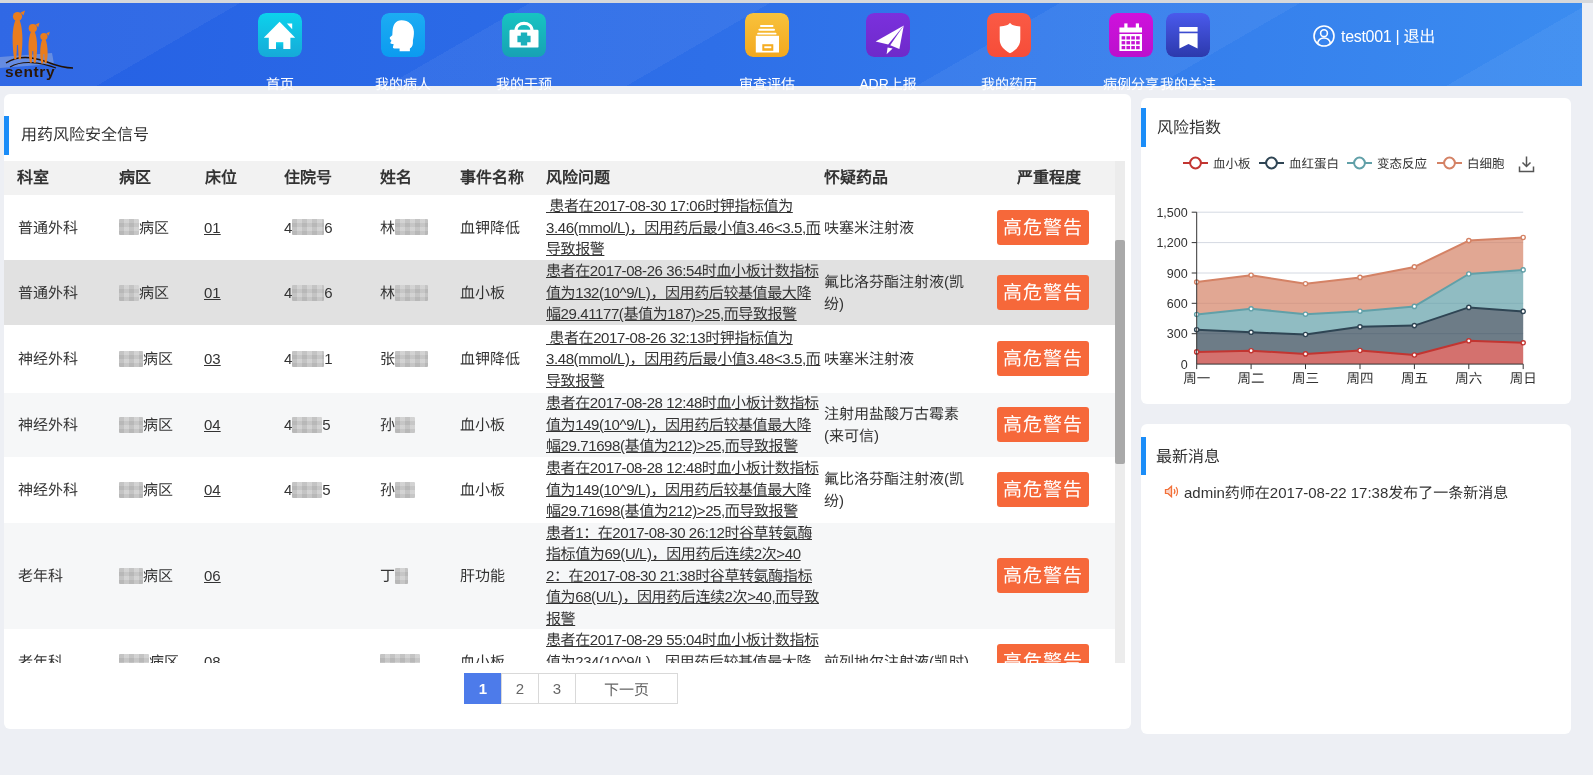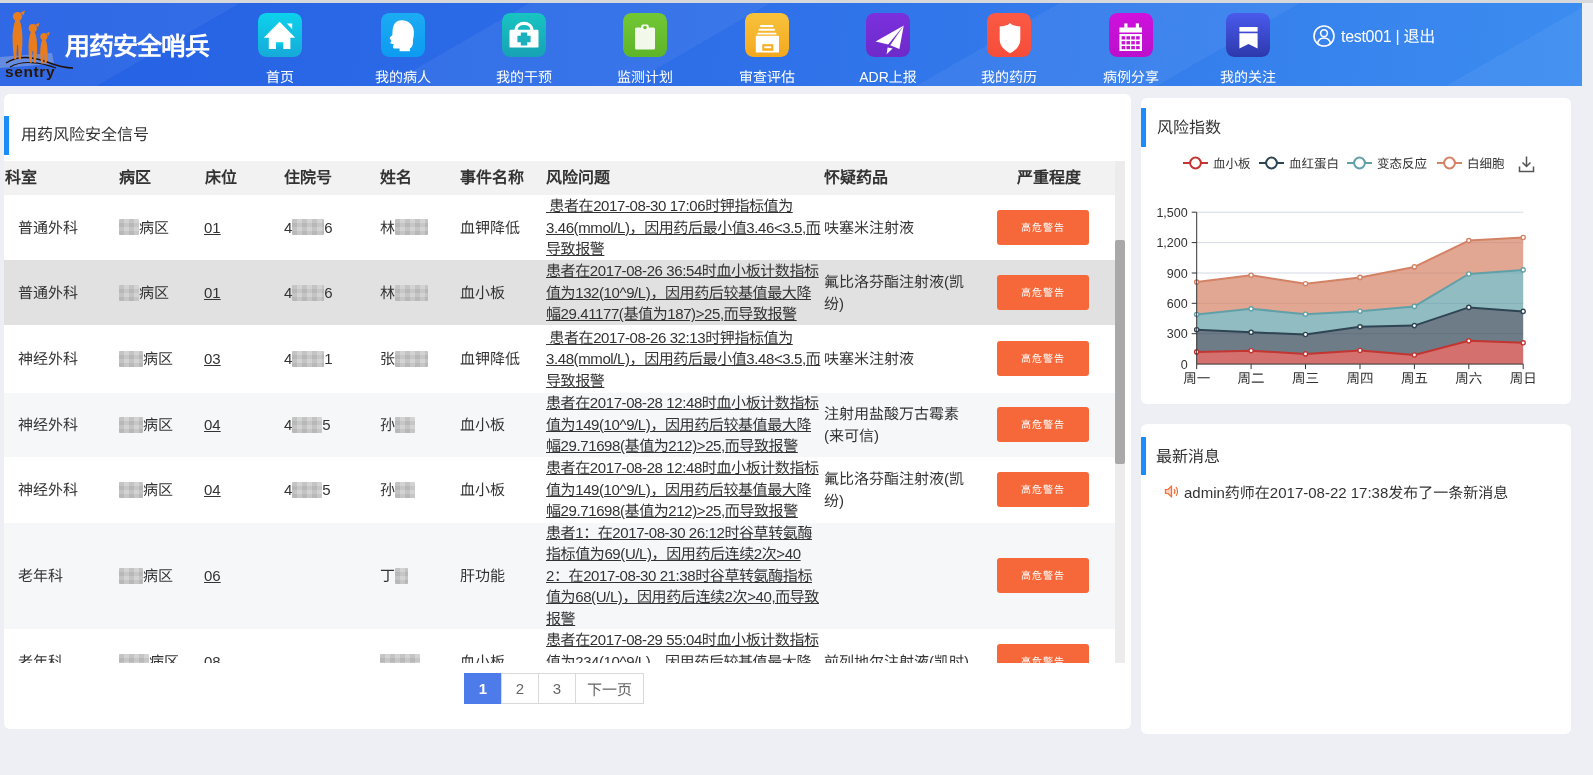--- a/index.html
+++ b/index.html
@@ -10,21 +10,21 @@
 
 
 #topstrip { left:0; top:0; width:1593px; height:3px; background:#d6d8db; }
 #header { left:0; top:3px; width:1582px; height:83px;
   background:
     repeating-linear-gradient(150deg, rgba(255,255,255,0.05) 0 120px, rgba(255,255,255,0) 120px 265px),
     linear-gradient(95deg,#2560e4 0%, #2e6fe8 45%, #3b8cf0 100%);
 }
 .nav-item { top:10px; width:120px; text-align:center; }
 .nav-icon { width:44px; height:44px; border-radius:8px; margin:0 auto; display:block; }
-.nav-label { color:#fff; font-size:14px; margin-top:9px; white-space:nowrap; }
+.nav-label { color:#fff; font-size:14px; margin-top:16px; white-space:nowrap; }
 #appname { left:65px; top:23px; color:#fff; font-size:25px; font-weight:bold; letter-spacing:-1px; white-space:nowrap; }
 #userbox { left:1313px; top:20px; color:#fff; font-size:16px; letter-spacing:-0.3px; }
 #userbox svg { vertical-align:-5px; margin-right:6px; }
 
 
 .card { background:#fff; border-radius:6px; position:absolute; }
 #panelL { left:4px; top:94px; width:1127px; height:635px; }
 #card1 { left:1141px; top:98px; width:430px; height:306px; }
 #card2 { left:1141px; top:424px; width:430px; height:310px; }
 .bluebar { position:absolute; left:0; width:5px; background:#1b8df8; }
@@ -40,31 +40,31 @@
 .c3 { left:200px; width:80px;text-decoration:underline; }
 .c4 { left:280px; width:92px; }
 .c5 { left:376px; width:76px; }
 .c6 { left:456px; width:84px; }
 .c7 { left:542px; width:278px; letter-spacing:-0.4px; white-space:nowrap;text-decoration:underline; }
 .c8 { left:820px; width:162px; }
 .c9 { left:993px; width:118px; justify-content:flex-start; }
 .blur { display:inline-block; height:16px; vertical-align:-3px;
   background:repeating-linear-gradient(90deg,#cbcbcb 0 5px,#dbdbdb 5px 10px),repeating-linear-gradient(0deg,rgba(195,195,195,.4) 0 4px,rgba(232,232,232,.4) 4px 8px);
   background-blend-mode:multiply; border-radius:1px; filter:blur(0.35px); }
-.btn { width:92px; height:35px; background:#f6683a; color:#fff; border-radius:3px; font-size:10px;
+.btn { width:92px; height:35px; background:#f6683a; color:#fff; border-radius:3px; font-size:19px;
   display:flex; align-items:center; justify-content:center; letter-spacing:1px; }
 #tscroll { position:absolute; left:1111px; top:67px; width:10px; height:502px; background:#ececec; }
 #tthumb { position:absolute; left:0px; top:79px; width:10px; height:224px; background:#a9a9a9; border-radius:2px; }
 
 
 #pager { position:absolute; left:460px; top:579px; height:31px; display:flex; font-size:15px; color:#666; }
 .pg { height:31px; min-width:38px; border:1px solid #d9d9d9; background:#fff; display:flex; align-items:center; justify-content:center; margin-left:-1px; }
 .pg.first { margin-left:0; }
 .pg.act { background:#4d7bea; border-color:#4d7bea; color:#fff; font-weight:bold; }
-.pg.next { padding:0 11px; }
+.pg.next { padding:0 28px; }
 
 
 #msgline { position:absolute; left:23px; top:57px; font-size:15px; color:#333; display:flex; align-items:center; }
 #msgline svg { margin-right:5px; }
 </style>
 </head>
 <body>
 <div class="abs" id="topstrip"></div>
 <div class="abs" id="header">
 
@@ -78,21 +78,20 @@
       <path d="M15.8 11.5 C 13.5 16 12.6 24 12.6 31 C 12.6 38 13.2 45 14.2 51.3 L 16.3 51.3 L 17 37 L 18 37 L 18.7 51.3 L 20.8 51.3 C 21.8 45 22.4 38 22.4 31 C 22.4 24 21.5 16 19.2 11.5 Z"></path>
       <circle cx="32.8" cy="20.2" r="4.1"></circle>
         <polygon points="35.5,16.5 39.5,14.8 38.2,19.3"></polygon>
       <path d="M31.3 22.8 C 29.3 26.8 28.5 33 28.5 39 C 28.5 44.5 29 49.5 29.9 54.8 L 31.8 54.8 L 32.4 43 L 33.2 43 L 33.8 54.8 L 35.7 54.8 C 36.6 49.5 37.1 44.5 37.1 39 C 37.1 33 36.3 26.8 34.3 22.8 Z"></path>
       <circle cx="43.9" cy="28.5" r="3.6"></circle>
         <polygon points="46.3,25.2 49.8,23.8 48.7,27.8"></polygon>
       <path d="M42.6 30.8 C 40.9 34.2 40.2 39.5 40.2 44.5 C 40.2 49 40.6 52 41.4 55.6 L 43.1 55.6 L 43.6 46 L 44.2 46 L 44.7 55.6 L 46.4 55.6 C 47.2 52 47.6 49 47.6 44.5 C 47.6 39.5 46.9 34.2 45.2 30.8 Z"></path>
     </g>
     <text x="5" y="69" font-family="Liberation Sans, sans-serif" font-size="15.5" font-weight="bold" fill="#2b1708" letter-spacing="0.6">sentry</text>
   </svg>
-  <div class="abs" id="appname">用药安全哨兵</div>
 
   <div class="abs nav-item" style="left:220px">
     <svg class="nav-icon" viewBox="0 0 44 44">
         <defs>
           <linearGradient id="g1" x1="0" y1="0" x2="0" y2="1">
             <stop offset="0" stop-color="#0cd2ec"></stop>
             <stop offset="1" stop-color="#16aad8"></stop>
           </linearGradient>
         </defs>
         <rect width="44" height="44" rx="8" fill="url(#g1)"></rect>
@@ -123,35 +122,20 @@
             <stop offset="0" stop-color="#17c4c2"></stop>
             <stop offset="1" stop-color="#17a2b4"></stop>
           </linearGradient>
         </defs>
         <rect width="44" height="44" rx="8" fill="url(#g3)"></rect>
         <path d="M14 17.5 c0 -9.5 16 -9.5 16 0" stroke="#fff" stroke-width="3.2" fill="none"></path>
         <rect x="7.5" y="16.8" width="29" height="17.8" rx="1.2" fill="#fff"></rect>
         <path fill="#1ab0bc" d="M18.8 19.4 h6.4 v3.4 h3.4 v6.4 h-3.4 v3.4 h-6.4 v-3.4 h-3.4 v-6.4 h3.4 z"></path>
       </svg>
     <div class="nav-label">我的干预</div>
-  </div>
-  <div class="abs nav-item" style="left:585px">
-    <svg class="nav-icon" viewBox="0 0 44 44">
-        <defs>
-          <linearGradient id="g4" x1="0" y1="0" x2="0" y2="1">
-            <stop offset="0" stop-color="#71c734"></stop>
-            <stop offset="1" stop-color="#5fb529"></stop>
-          </linearGradient>
-        </defs>
-        <rect width="44" height="44" rx="8" fill="url(#g4)"></rect>
-        <rect x="12" y="14.5" width="20" height="22" rx="1.5" fill="#f2f8ea"></rect>
-        <rect x="18.3" y="11.6" width="7.4" height="6.6" rx="1.5" fill="#f7fbf2"></rect>
-        <circle cx="22" cy="14.6" r="1.8" fill="#6ec133"></circle>
-      </svg>
-    <div class="nav-label">监测计划</div>
   </div>
   <div class="abs nav-item" style="left:707px">
     <svg class="nav-icon" viewBox="0 0 44 44">
         <defs>
           <linearGradient id="g5" x1="0" y1="0" x2="0" y2="1">
             <stop offset="0" stop-color="#f8c23c"></stop>
             <stop offset="1" stop-color="#f3a81e"></stop>
           </linearGradient>
         </defs>
         <rect width="44" height="44" rx="8" fill="url(#g5)"></rect>
@@ -213,21 +197,21 @@
         <rect x="17.43" y="33.0" width="3.6" height="3.2" fill="#c513d4"></rect>
         <rect x="22.26" y="23.2" width="3.6" height="3.3" fill="#c513d4"></rect>
         <rect x="22.26" y="28.1" width="3.6" height="3.3" fill="#c513d4"></rect>
         <rect x="22.26" y="33.0" width="3.6" height="3.2" fill="#c513d4"></rect>
         <rect x="27.1" y="23.2" width="3.6" height="3.3" fill="#c513d4"></rect>
         <rect x="27.1" y="28.1" width="3.6" height="3.3" fill="#c513d4"></rect>
         <rect x="27.1" y="33.0" width="3.6" height="3.2" fill="#c513d4"></rect>
       </svg>
     <div class="nav-label">病例分享</div>
   </div>
-  <div class="abs nav-item" style="left:1188px">
+  <div class="abs nav-item" style="left:1128px">
     <svg class="nav-icon" viewBox="0 0 44 44">
         <defs>
           <linearGradient id="g9" x1="0" y1="0" x2="0" y2="1">
             <stop offset="0" stop-color="#4a5aec"></stop>
             <stop offset="1" stop-color="#2c39ac"></stop>
           </linearGradient>
         </defs>
         <rect width="44" height="44" rx="8" fill="url(#g9)"></rect>
         <rect x="13.4" y="14" width="18.2" height="4.6" fill="#fff"></rect>
         <path fill="#fff" d="M13.4 20.3 h18.2 v15.2 l-9.1 -4.6 l-9.1 4.6 z"></path>
@@ -242,21 +226,21 @@
         <path d="M4.5 18.5 c0.8 -4 3.4 -5.5 6.5 -5.5 c3.1 0 5.7 1.5 6.5 5.5"></path>
       </svg><span>test001 | 退出</span>
   </div>
 </div>
 
 <div class="card" id="panelL">
   <div class="bluebar" style="top:22px;height:39px"></div>
   <div class="ptitle" style="left:17px;top:27px">用药风险安全信号</div>
   <div id="tblwrap">
     <div class="thead">
-      <div class="cell" style="left:1px">科室</div>
+      <div class="cell" style="left:13px">科室</div>
       <div class="cell" style="left:115px">病区</div>
       <div class="cell" style="left:201px">床位</div>
       <div class="cell" style="left:280px">住院号</div>
       <div class="cell" style="left:376px">姓名</div>
       <div class="cell" style="left:456px">事件名称</div>
       <div class="cell" style="left:542px">风险问题</div>
       <div class="cell" style="left:820px">怀疑药品</div>
       <div class="cell" style="left:1013px">严重程度</div>
     </div>
 

